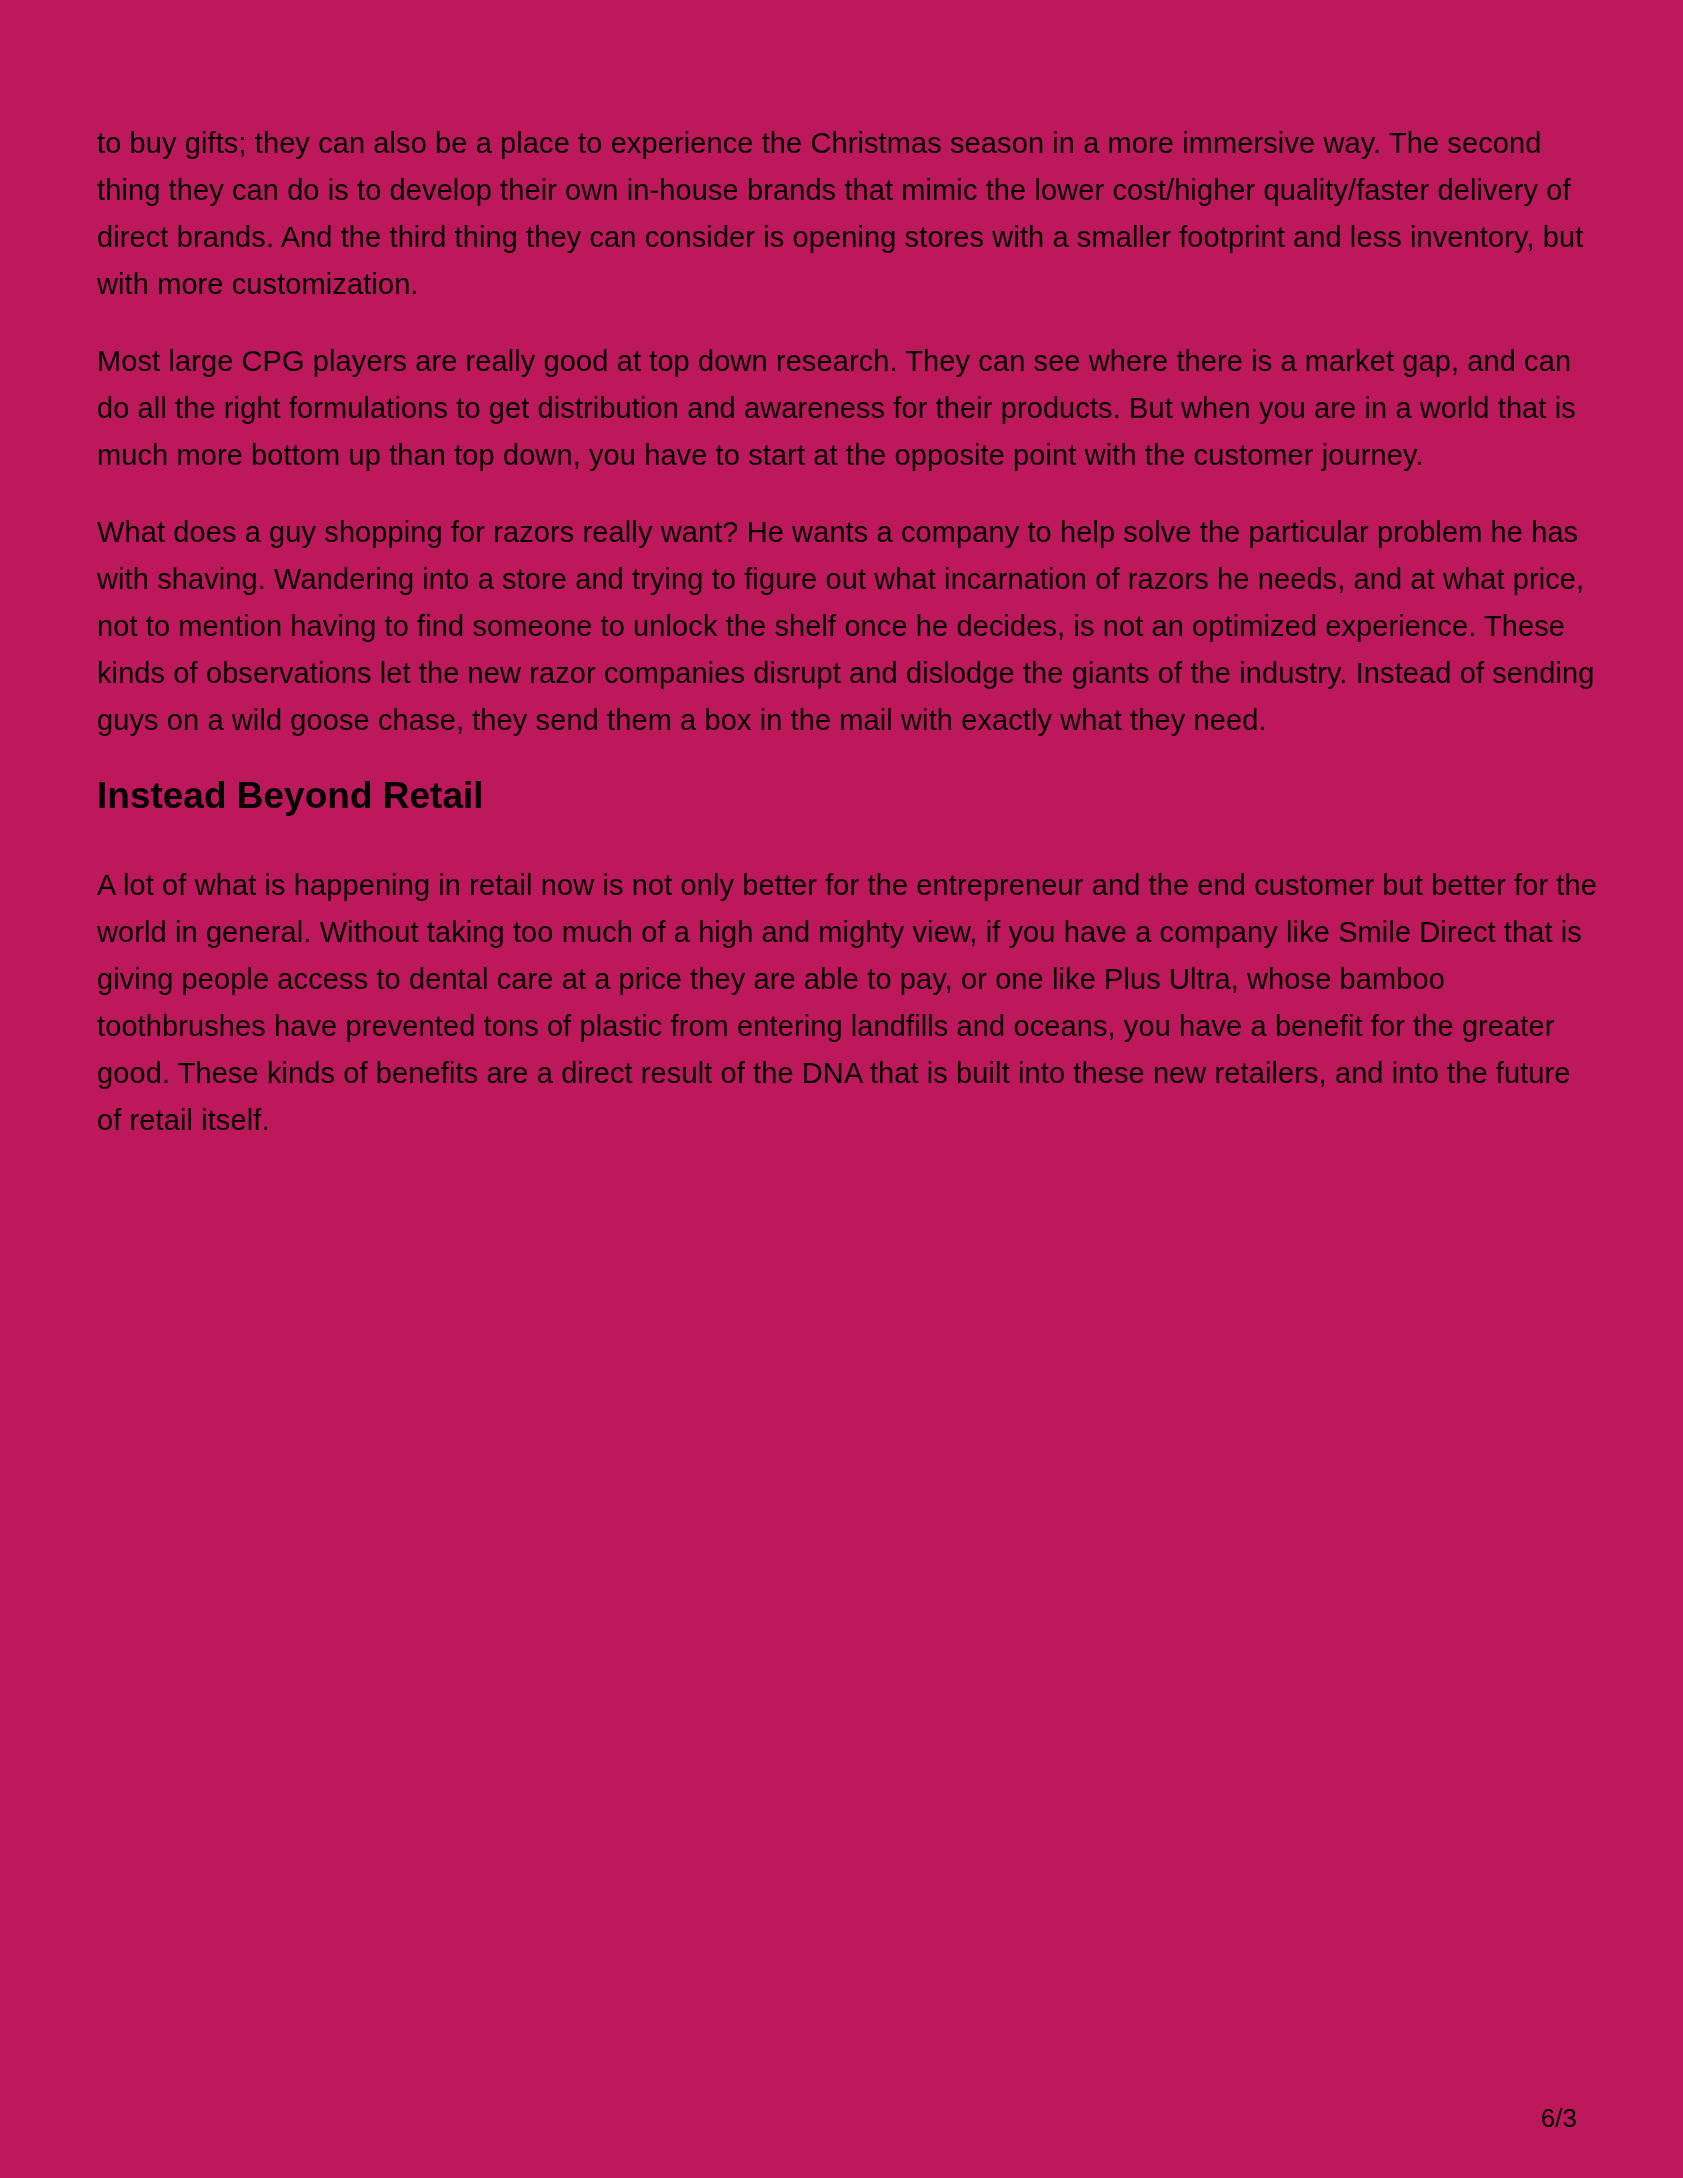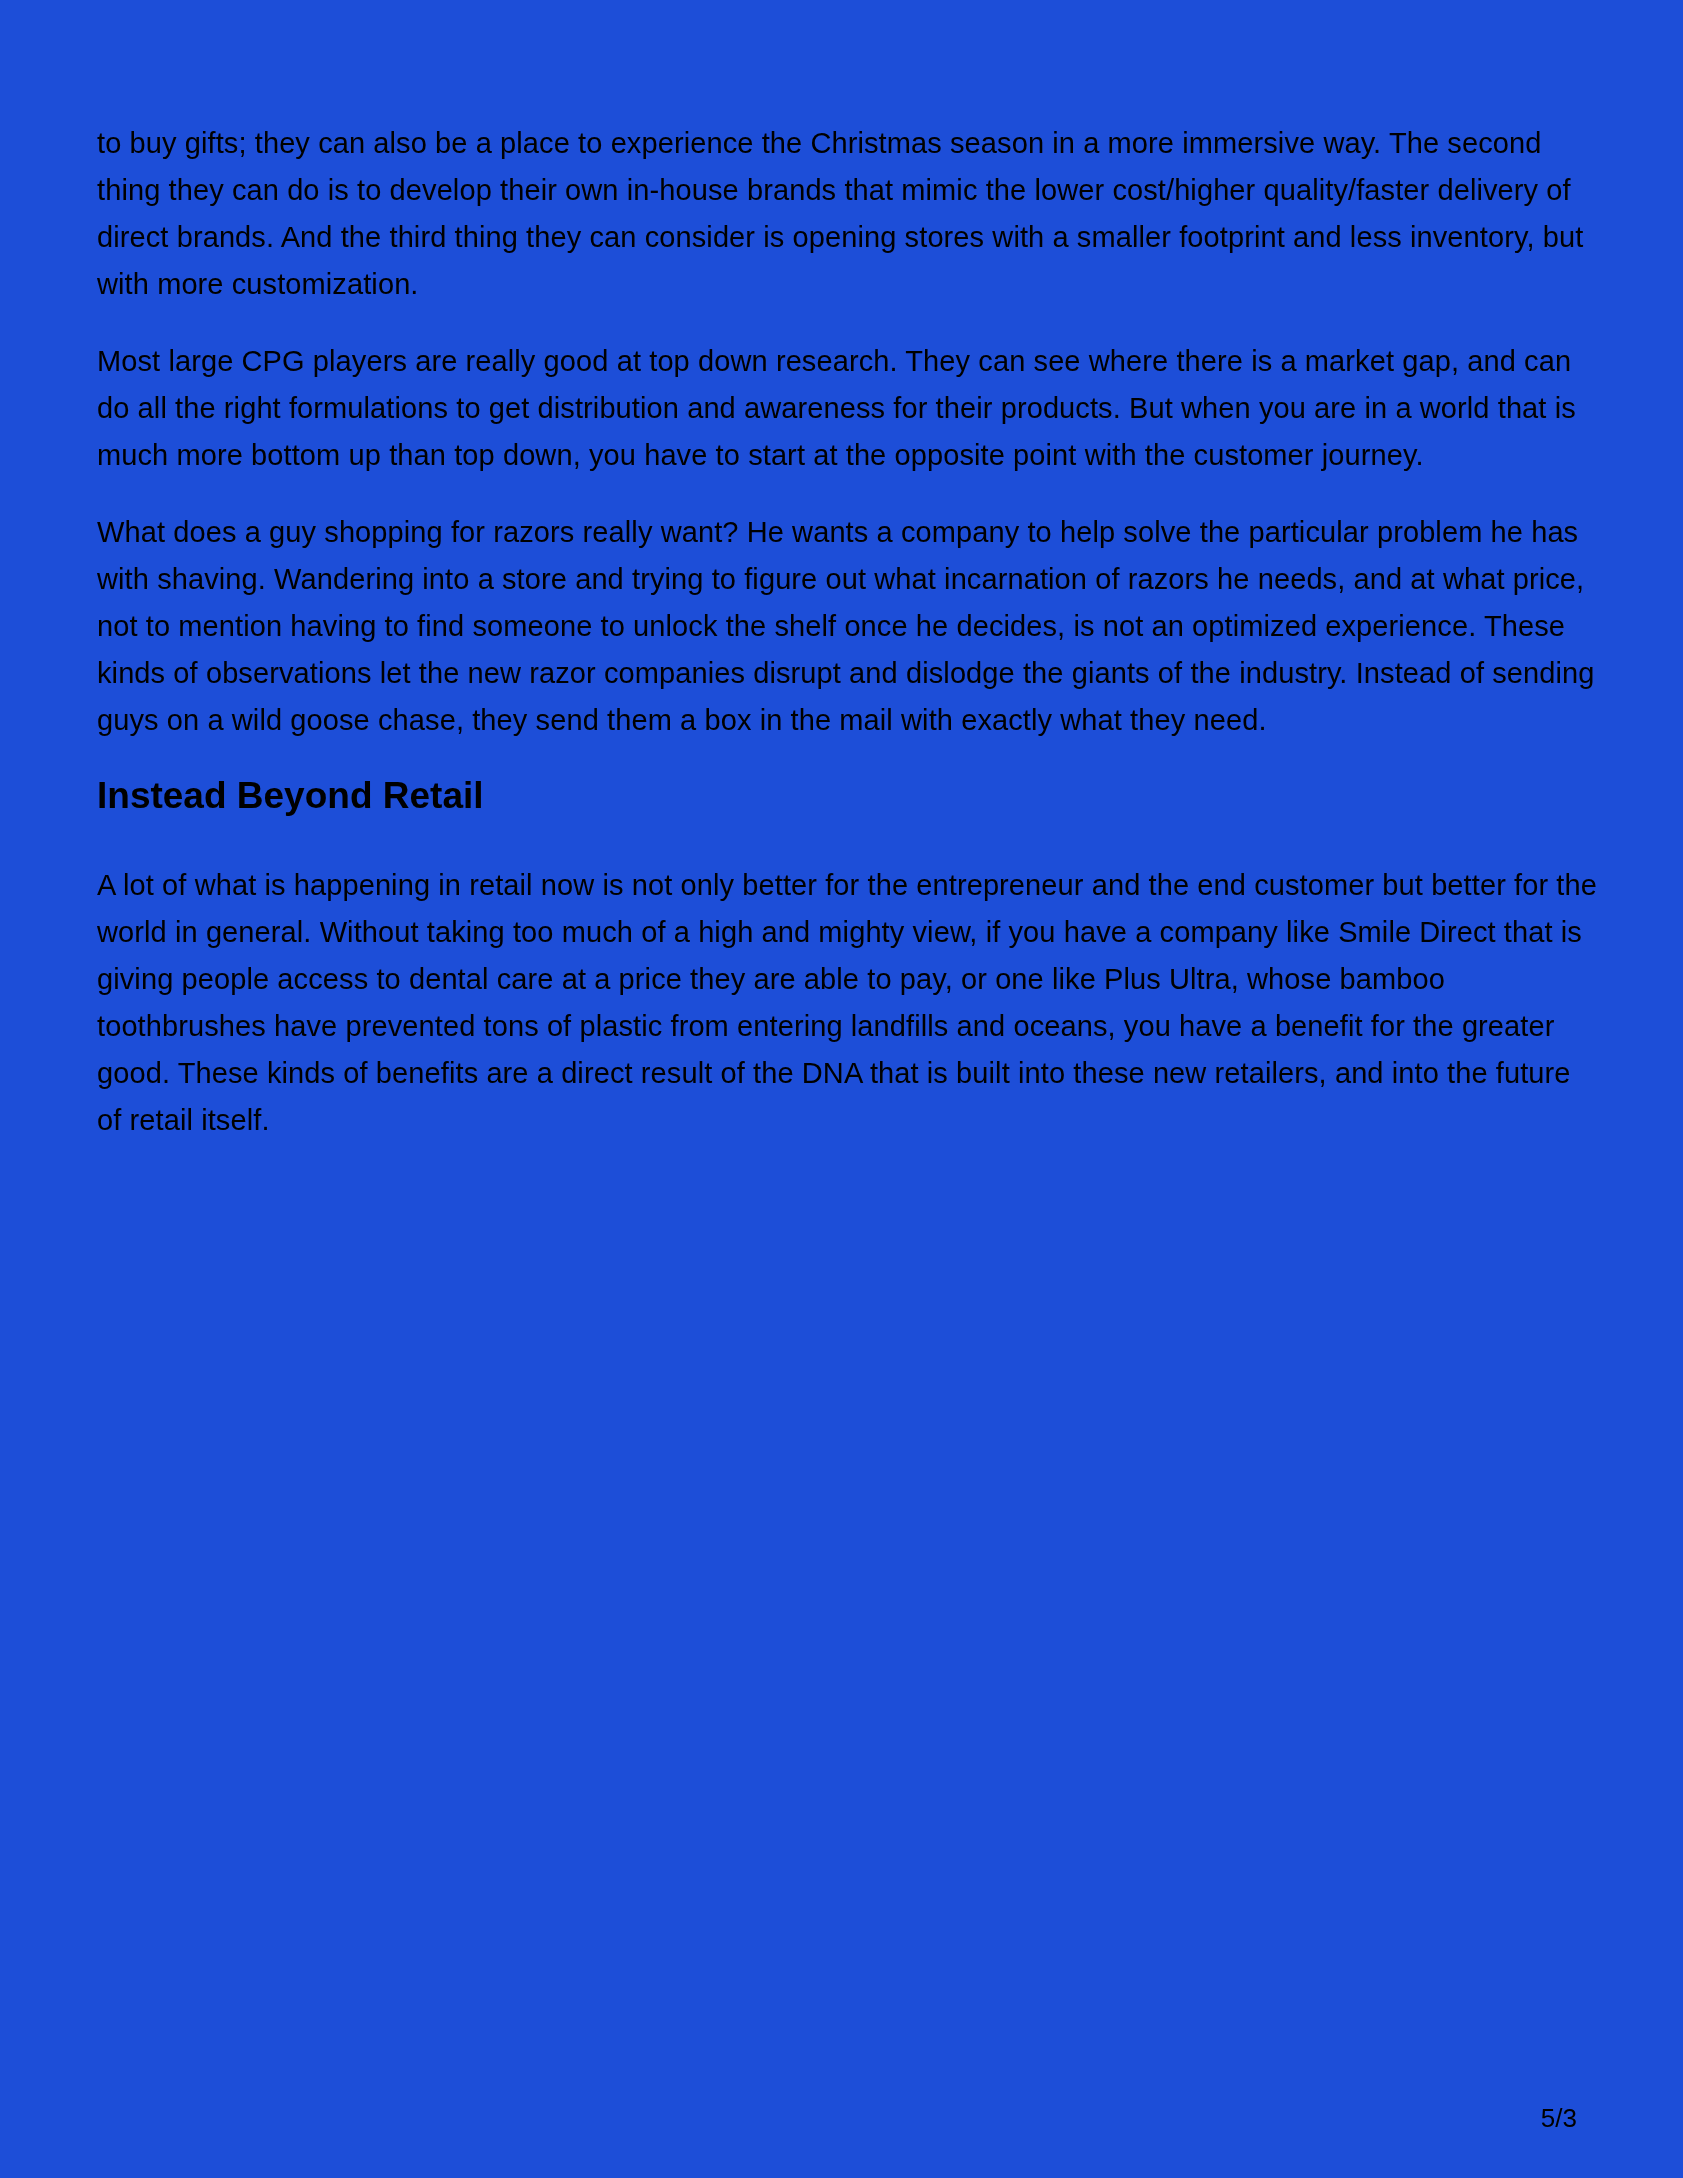--- a/index.html
+++ b/index.html
@@ -4,21 +4,21 @@
 <style>
   html, body {
     margin: 0;
     padding: 0;
     background: #ffffff;
   }
   .page {
     position: relative;
     width: 1683px;
     height: 2178px;
-    background: #1d4ed8;
+    background: #be185d;
     color: #000000;
     font-family: "Liberation Sans", "DejaVu Sans", sans-serif;
     overflow: hidden;
   }
   .content {
     position: absolute;
     top: 0;
     left: 97px;
     width: 1505px;
     padding-top: 120px;
@@ -60,15 +60,15 @@
     <p class="body-text">Most large CPG players are really good at top down research. They can see where there is a market gap, and can do all the right formulations to get distribution and awareness for their products. But when you are in a world that is much more bottom up than top down, you have to start at the opposite point with the customer journey.</p>
 
     <p class="body-text">What does a guy shopping for razors really want? He wants a company to help solve the particular problem he has with shaving. Wandering into a store and trying to figure out what incarnation of razors he needs, and at what price, not to mention having to find someone to unlock the shelf once he decides, is not an optimized experience. These kinds of observations let the new razor companies disrupt and dislodge the giants of the industry. Instead of sending guys on a wild goose chase, they send them a box in the mail with exactly what they need.</p>
 
     <h2 class="section-heading">Instead Beyond Retail</h2>
 
     <p class="body-text">A lot of what is happening in retail now is not only better for the entrepreneur and the end customer but better for the world in general. Without taking too much of a high and mighty view, if you have a company like Smile Direct that is giving people access to dental care at a price they are able to pay, or one like Plus Ultra, whose bamboo toothbrushes have prevented tons of plastic from entering landfills and oceans, you have a benefit for the greater good. These kinds of benefits are a direct result of the DNA that is built into these new retailers, and into the future of retail itself.</p>
 
   </div>
 
-  <div class="page-number">5/3</div>
+  <div class="page-number">6/3</div>
 </div>
 
 
 </body></html>

